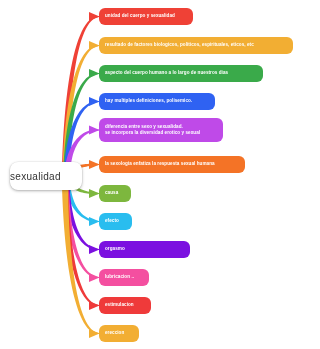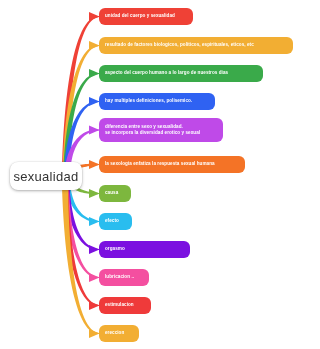--- a/index.html
+++ b/index.html
@@ -39,25 +39,25 @@
     white-space: pre-line;
     z-index: 5;
   }
   .root-node {
     position: absolute;
     box-sizing: border-box;
     background: #ffffff;
     border-radius: 8px;
     box-shadow: 0 1px 3px rgba(0,0,0,0.30), 0 0 0 0.6px rgba(0,0,0,0.06);
     color: #333333;
-    font-size: 13px;
+    font-size: 10px;
     letter-spacing: 0.3px;
     display: flex;
     align-items: center;
-    justify-content: center;
+    justify-content: flex-start;
     z-index: 10;
   }
 </style>
 </head>
 <body>
 
 <div id="mindmap">
 
   <svg id="branches" viewBox="0 0 300 349" xmlns="http://www.w3.org/2000/svg">
       <path d="M 68.00 165.07 L 68.19 154.63 L 68.46 144.51 L 68.83 134.73 L 69.28 125.28 L 69.82 116.18 L 70.45 107.42 L 71.15 99.03 L 71.95 91.01 L 72.82 83.35 L 73.78 76.08 L 74.82 69.20 L 75.93 62.71 L 77.13 56.62 L 78.40 50.94 L 79.74 45.68 L 81.16 40.85 L 82.66 36.44 L 84.22 32.47 L 85.85 28.95 L 87.55 25.89 L 89.30 23.28 L 91.12 21.13 L 92.98 19.44 L 94.91 18.20 L 96.91 17.42 L 99.00 17.10 L 99.00 15.90 L 96.61 16.07 L 94.25 16.78 L 91.97 18.01 L 89.76 19.74 L 87.64 21.95 L 85.61 24.63 L 83.65 27.78 L 81.78 31.37 L 79.99 35.40 L 78.28 39.87 L 76.64 44.77 L 75.09 50.09 L 73.61 55.83 L 72.22 61.97 L 70.91 68.51 L 69.67 75.45 L 68.52 82.77 L 67.45 90.48 L 66.47 98.55 L 65.57 106.99 L 64.76 115.79 L 64.03 124.95 L 63.39 134.44 L 62.84 144.28 L 62.37 154.44 L 62.00 164.93 Z" fill="#ef4136"></path>

